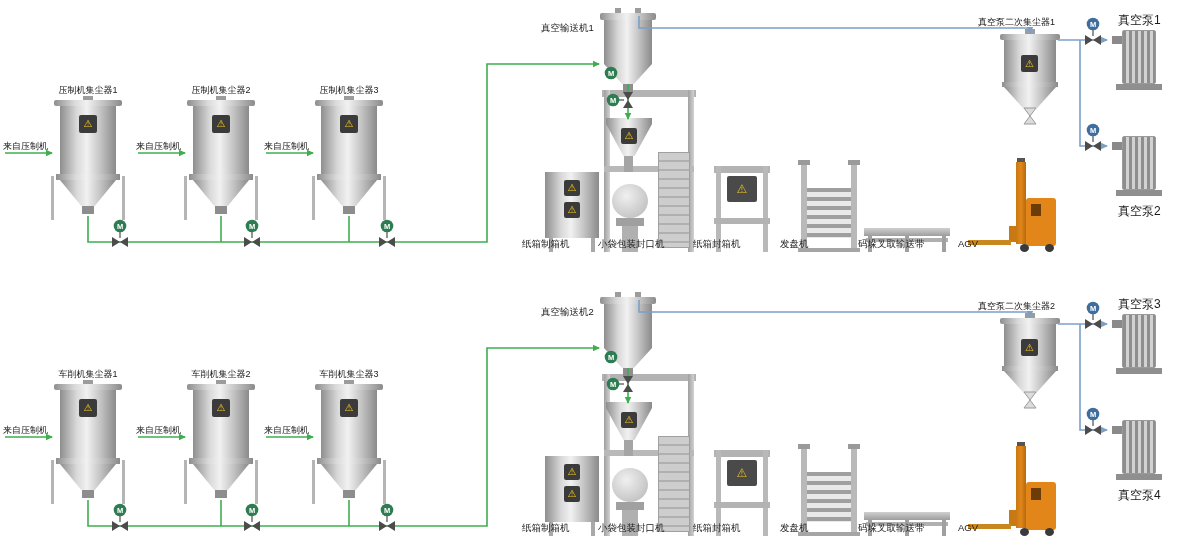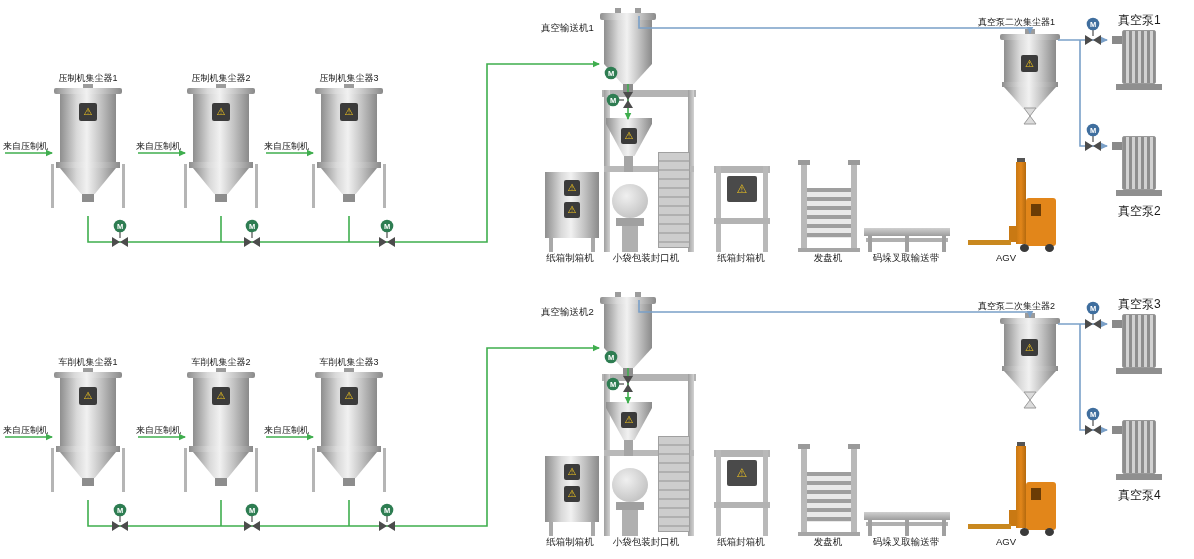--- a/index.html
+++ b/index.html
@@ -8,21 +8,21 @@
   #stage{position:relative;width:1194px;height:559px;background:#fff}
   .section{position:absolute;left:0;width:1194px;height:272px}
   .pipes{position:absolute;left:0;top:0;z-index:5}
   .lbl{position:absolute;font-size:9.5px;color:#1a1a1a;white-space:nowrap;z-index:6}
   .metal{background:linear-gradient(90deg,#8e8e8e,#d9d9d9 30%,#f1f1f1 48%,#c4c4c4 72%,#8a8a8a)}
   .cone{clip-path:polygon(0 0,100% 0,62% 100%,38% 100%)}
   .warn{position:absolute;background:var(--warning-bg);border-radius:2px;display:flex;align-items:center;justify-content:center;z-index:3}
   .warn>span{color:var(--warning-glyph-color);font-size:10px;line-height:1}
   .collector>div,.vessel>div,.sec-collector>div,.pump>div,.machine>div{position:absolute}
   
-  .collector{position:absolute;top:84px;width:62px;height:140px;z-index:2}
+  .collector{position:absolute;top:96px;width:62px;height:140px;z-index:2}
   .c0{left:57px}.c1{left:190px}.c2{left:318px}
   .col-label{top:-12px;left:-6px;width:74px;text-align:center;font-size:9px;color:#1a1a1a}
   .col-stub{left:26px;top:0;width:10px;height:5px;background:#9c9c9c}
   .col-cap{left:-3px;top:4px;width:68px;height:6px;border-radius:2px}
   .col-body{left:3px;top:10px;width:56px;height:68px}
   .col-body .warn{left:19px;top:9px;width:18px;height:18px}
   .col-flange{left:-1px;top:78px;width:64px;height:6px}
   .col-leg{width:3px;height:44px;background:#b5b5b5;top:80px}
   .col-leg.l{left:-6px}.col-leg.r{left:65px}
   .col-cone{left:3px;top:84px;width:56px;height:26px}
@@ -102,21 +102,21 @@
   .m-agv{left:966px;top:158px;width:92px;height:94px}
   .agv-mast{left:50px;top:4px;width:10px;height:82px;
     background:linear-gradient(90deg,#c97913,var(--agv-orange) 50%,#b56a0e)}
   .agv-carriage{left:43px;top:68px;width:8px;height:16px;background:#c97913}
   .agv-fork{left:2px;top:82px;width:43px;height:5px;background:#c9881f}
   .agv-body{left:60px;top:40px;width:30px;height:48px;background:var(--agv-orange);border-radius:3px}
   .agv-panel{left:65px;top:46px;width:10px;height:12px;background:#6b3c05}
   .agv-wheel{top:86px;width:9px;height:8px;background:#3a3a3a;border-radius:50%}
   .agv-wheel.a{left:54px}.agv-wheel.b{left:79px}
   .agv-beacon{left:51px;top:0;width:8px;height:5px;background:#555}
-  .eq-lbl{top:252px;width:96px;text-align:center;font-size:9.5px}
+  .eq-lbl{top:238px;width:96px;text-align:left;font-size:9.5px}
   .e0{left:522px}.e1{left:598px}.e2{left:693px}.e3{left:780px}.e4{left:858px}.e5{left:958px}
   
   .pg{stroke:var(--pipe-material);stroke-width:1.6;fill:none}
   .pb{stroke:var(--pipe-vacuum);stroke-width:1.6;fill:none}
   .vbody{fill:#4c4c4c}
   .vstem{stroke:#4c4c4c;stroke-width:1.2}
   .vmot-g{fill:var(--valve-motor-material)}
   .vmot-b{fill:var(--valve-motor-vacuum)}
   .vm-txt{fill:#fff;font-size:7.5px;font-weight:bold;text-anchor:middle;
     font-family:"Liberation Sans",sans-serif}

